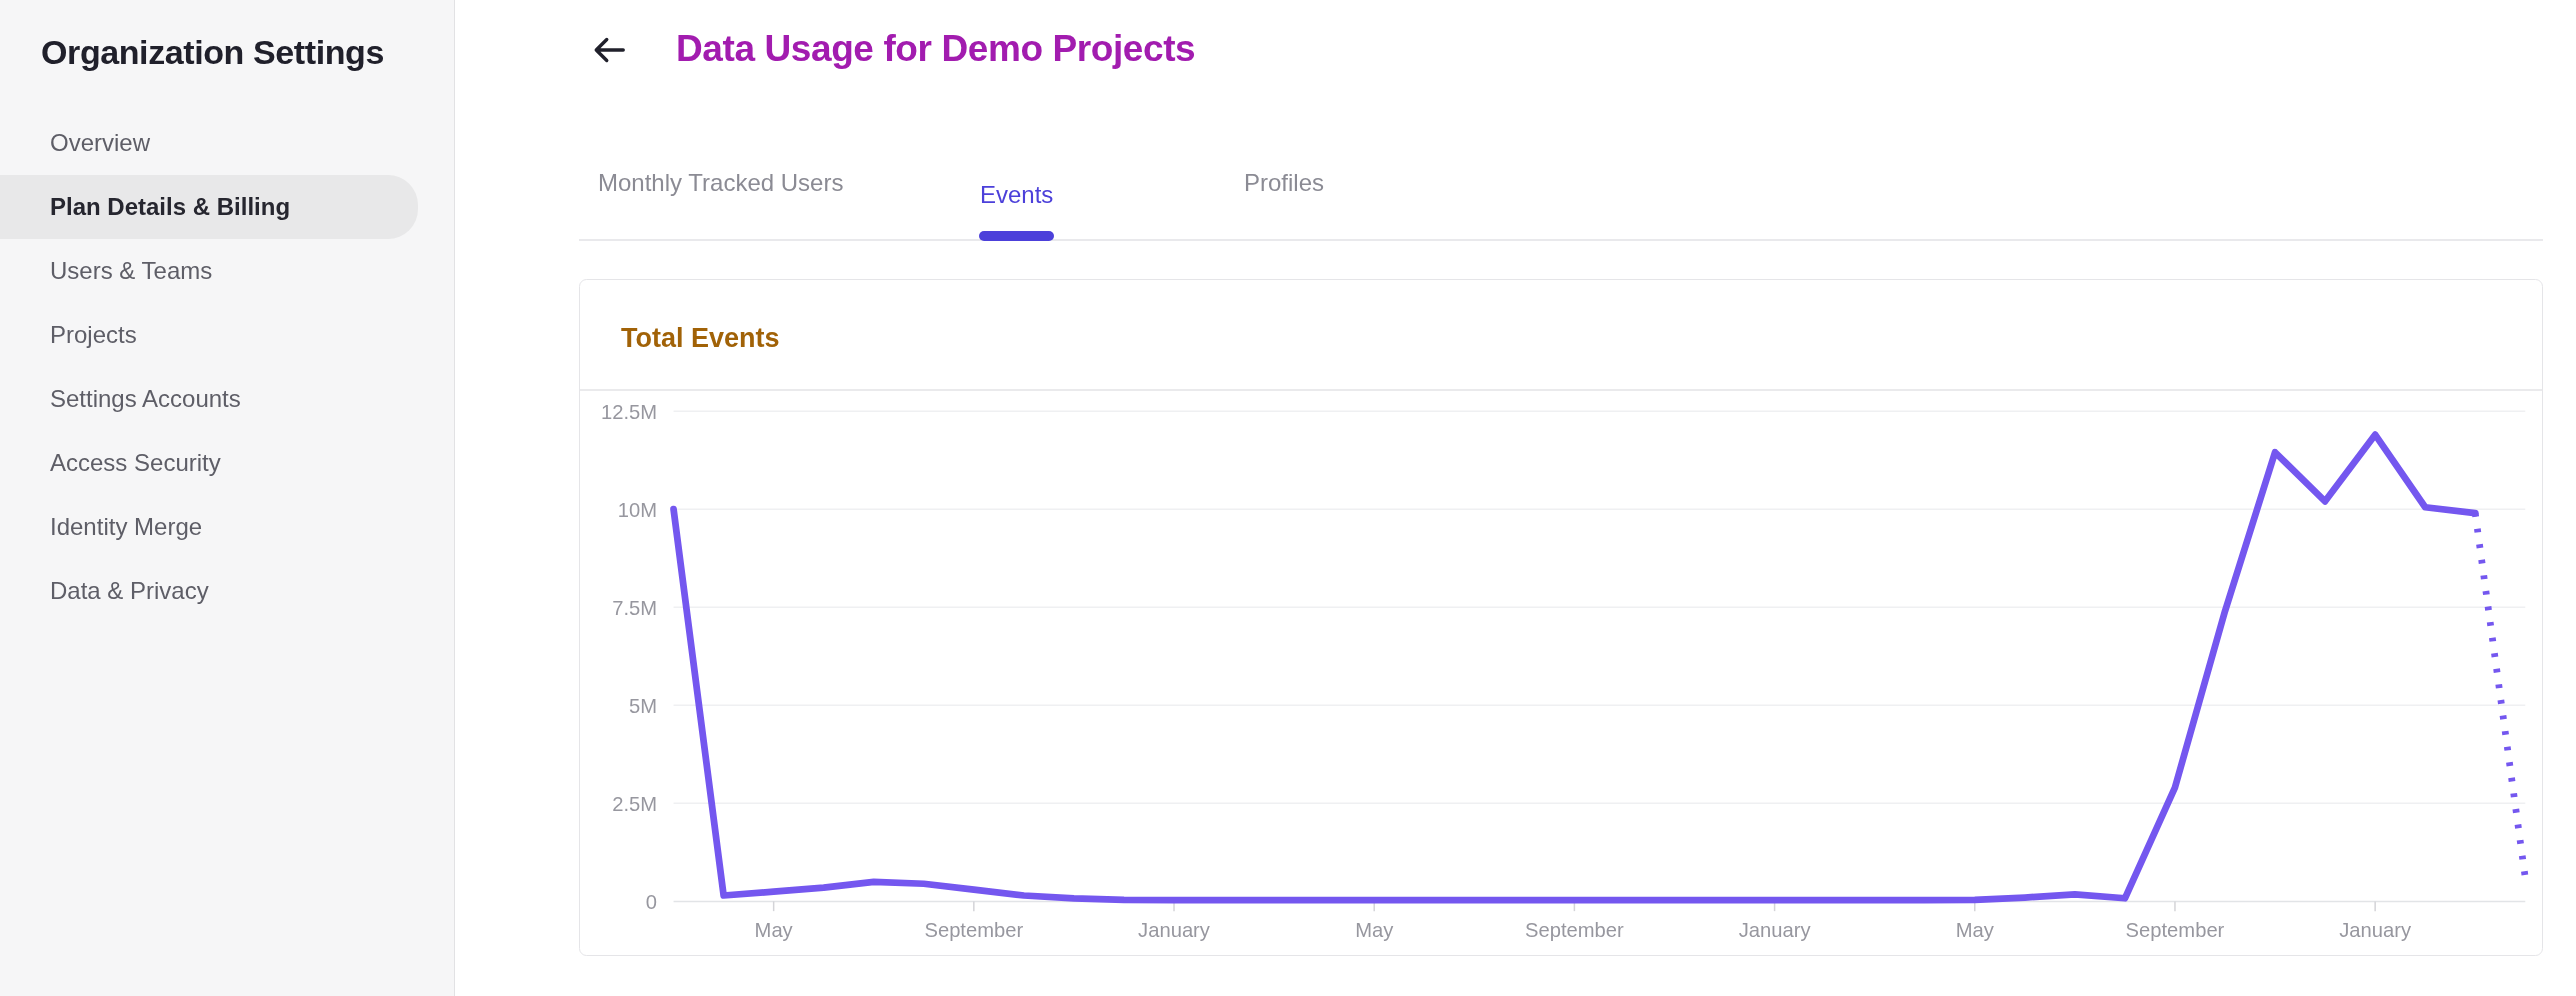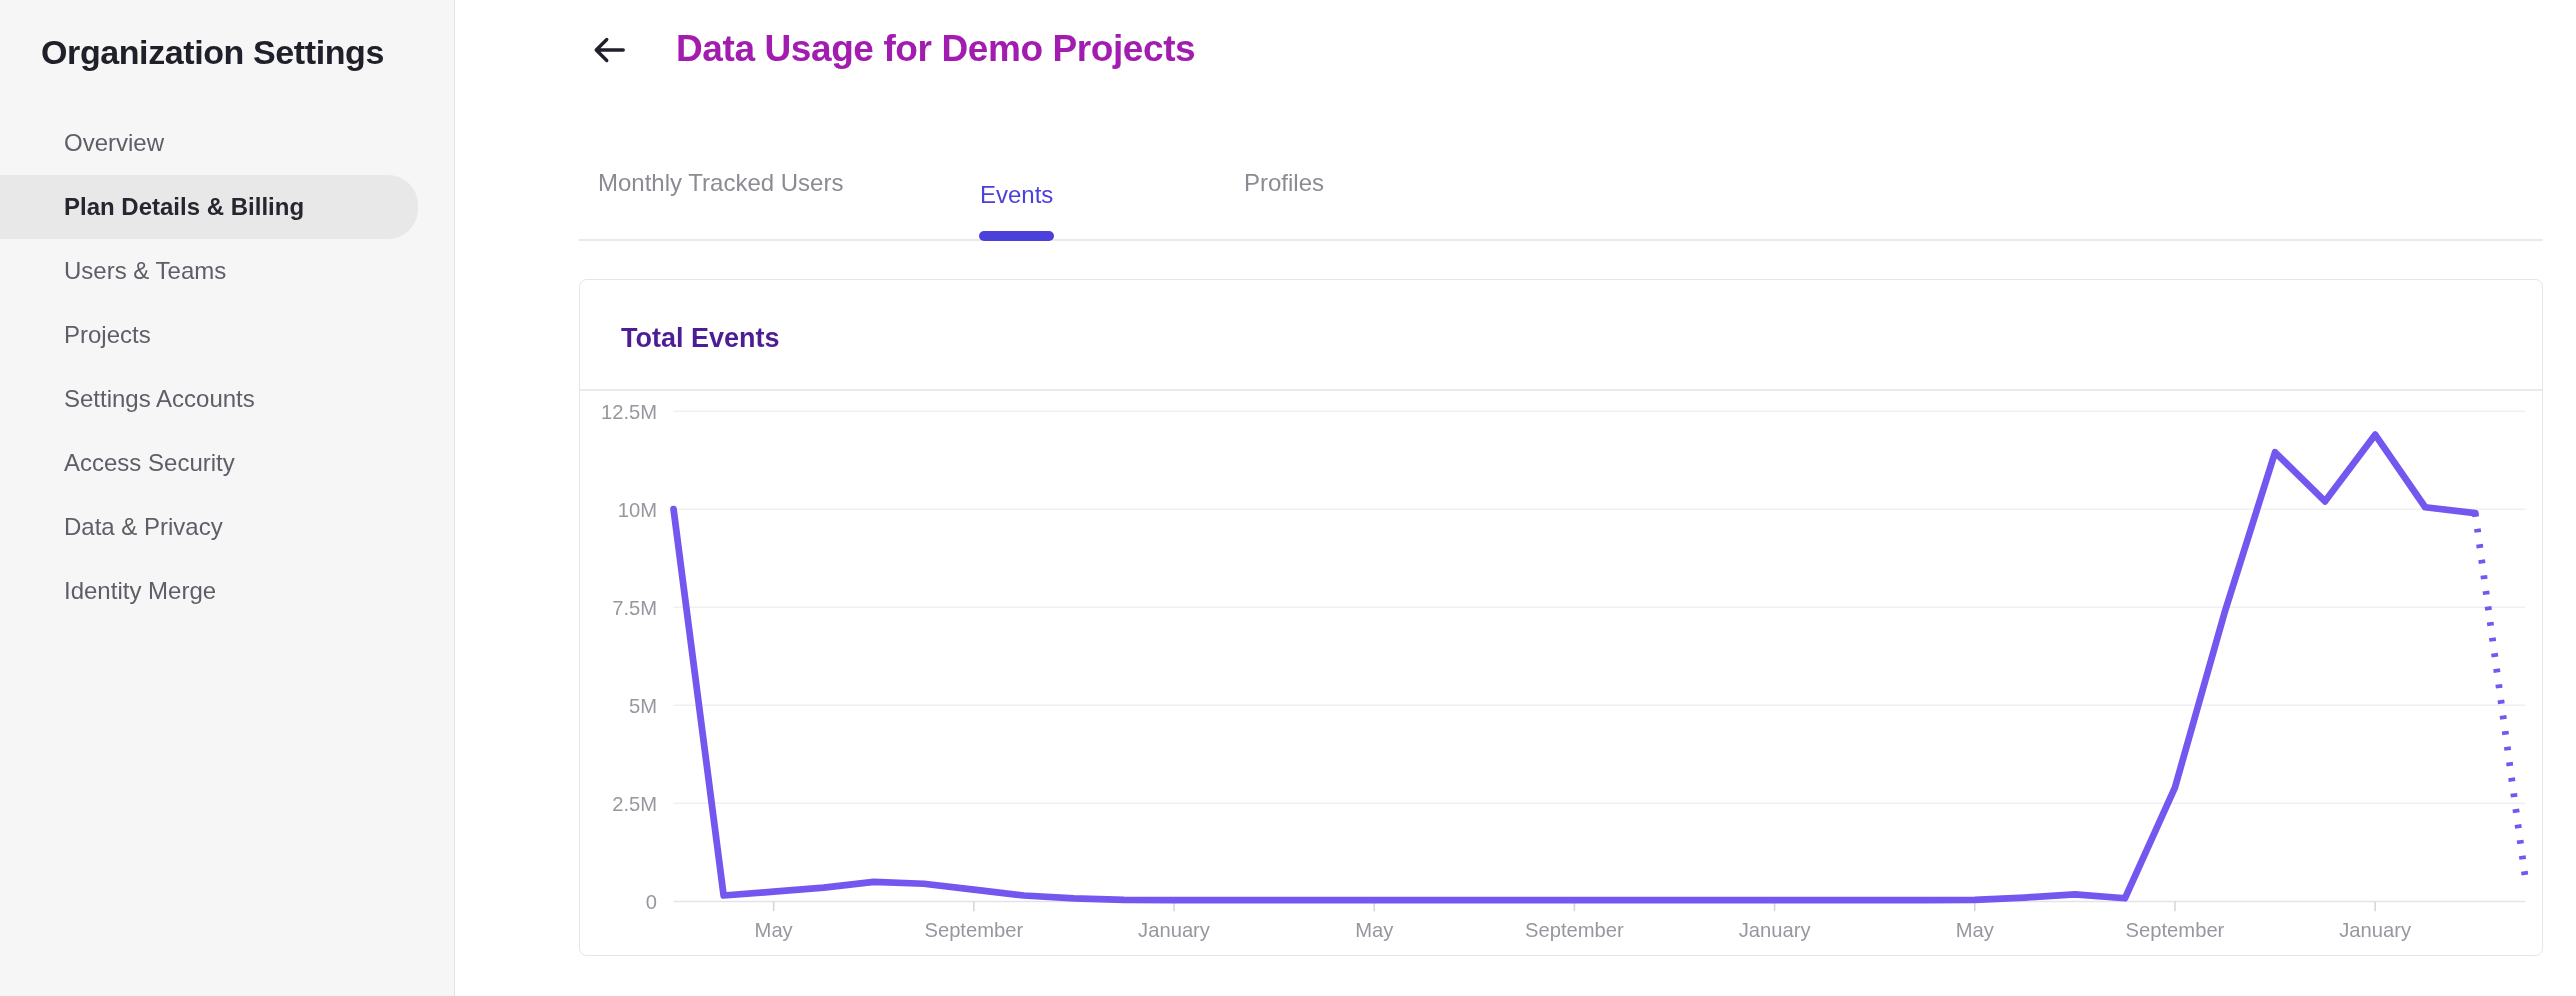--- a/index.html
+++ b/index.html
@@ -5,21 +5,21 @@
   * { margin:0; padding:0; box-sizing:border-box; }
   html,body { width:2576px; height:997px; background:#ffffff;
               font-family:"Liberation Sans", sans-serif; overflow:hidden; position:relative; }
 
   
   .sidebar { position:absolute; left:0; top:0; width:455px; height:997px;
              background:#f6f6f7; border-right:1.5px solid #e2e2e4; }
   .sidebar-title { position:absolute; left:41px; top:33px; font-size:34px; font-weight:bold;
                    color:#20202b; letter-spacing:-0.4px; white-space:nowrap; }
   .nav { position:absolute; left:0; top:111px; width:100%; }
-  .nav-item { height:64px; display:flex; align-items:center; padding-left:64px;
+  .nav-item { height:64px; display:flex; align-items:center; padding-left:50px;
               font-size:24px; color:#5e5e67; cursor:pointer; white-space:nowrap; }
   .nav-item.active { width:418px; background:#e8e8e9; border-radius:0 30px 30px 0;
                      color:#26262f; font-weight:bold; }
 
   
   .back-btn { position:absolute; left:591px; top:32px; width:36px; height:36px; cursor:pointer; }
   .page-title { position:absolute; left:676px; top:28.4px; font-size:37px; font-weight:bold;
                 color:#a21caf; letter-spacing:-0.4px; white-space:nowrap; }
 
   
@@ -29,21 +29,21 @@
   .tab-events { left:980px; }
   .tab-profiles { left:1244px; }
   .tab-divider { position:absolute; left:579px; top:239px; width:1964px; height:2.2px; background:#e9e9ec; }
   .tab-indicator { position:absolute; left:979px; top:231px; width:75px; height:9.7px;
                    border-radius:5.2px; background:#4c40da; z-index:2; }
 
   
   .card { position:absolute; left:579px; top:279px; width:1964px; height:677px;
           background:#ffffff; border:1.5px solid #e5e5e8; border-radius:7.5px; }
   .card-title { position:absolute; left:41px; top:43px; font-size:27px; font-weight:bold;
-                color:#4c1d95; white-space:nowrap; }
+                color:#a16207; white-space:nowrap; }
   .card-divider { position:absolute; left:0; top:109px; width:100%; height:1.5px; background:#eaeaec; }
   .chart-svg { position:absolute; left:0; top:110px; width:1961px; height:564px;
                font-family:"Liberation Sans", sans-serif; }
 </style>
 </head>
 <body>
 
 <div class="sidebar">
   <div class="sidebar-title">Organization Settings</div>
   <div class="nav">
@@ -59,24 +59,24 @@
     <div class="nav-item">
         <span>Projects</span>
       </div>
     <div class="nav-item">
         <span>Settings Accounts</span>
       </div>
     <div class="nav-item">
         <span>Access Security</span>
       </div>
     <div class="nav-item">
-        <span>Data &amp; Privacy</span>
+        <span>Identity Merge</span>
       </div>
     <div class="nav-item">
-        <span>Identity Merge</span>
+        <span>Data &amp; Privacy</span>
       </div>
   </div>
 </div>
 
 <div class="back-btn">
   <svg width="36" height="36" viewBox="0 0 48 48">
     <path d="M43 24 H7 M21 10 L7 24 L21 38" fill="none" stroke="#20202b" stroke-width="4.5" stroke-linecap="round" stroke-linejoin="round"></path>
   </svg>
 </div>
 <div class="page-title">Data Usage for Demo Projects</div>

